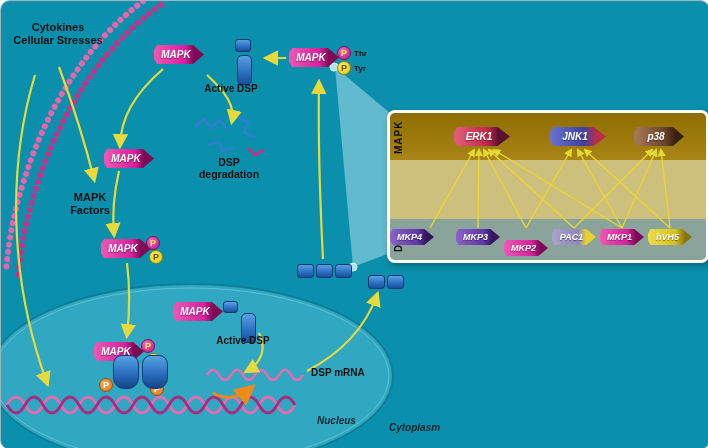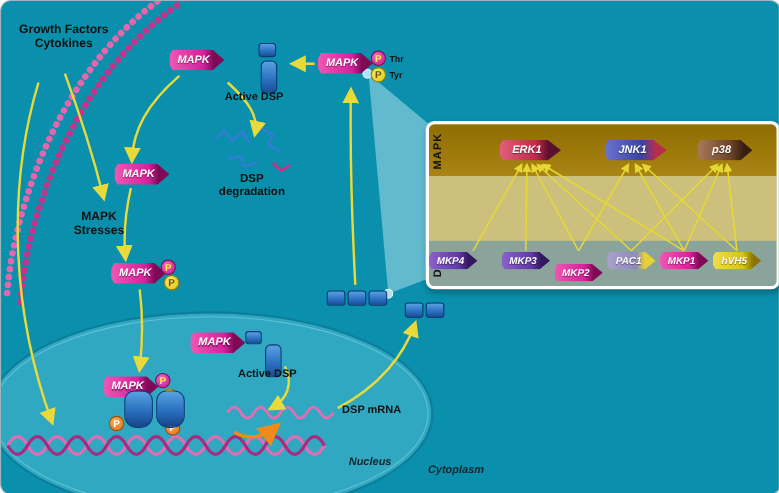--- a/index.html
+++ b/index.html
@@ -72,22 +72,22 @@
     <path d="M 306 370 C 344 350, 366 322, 376 294" fill="none" stroke="#e8da3a" stroke-width="2.2" marker-end="url(#my)"></path>
     <path d="M 258 332 C 266 348, 260 362, 246 370" fill="none" stroke="#e8da3a" stroke-width="2.2" marker-end="url(#my)"></path>
     <path d="M 212 392 C 224 399, 238 397, 250 387" fill="none" stroke="#f28a1a" stroke-width="3" marker-end="url(#mo)"></path>
 
     <polygon points="334,66 389,112 389,252 352,266" fill="#cdeef6" opacity="0.45"></polygon>
     <circle cx="333" cy="66" r="4" fill="#aee4f2" stroke="#e8fafe" stroke-width="1"></circle>
     <circle cx="352" cy="266" r="4" fill="#aee4f2" stroke="#e8fafe" stroke-width="1"></circle>
   </svg>
 
   <div class="lab" style="left:0;top:20px;width:114px;font-size:11px;line-height:12.5px;text-align:center;">
-    <div>Growth Factors</div>
     <div>Cytokines</div>
+    <div>Cellular Stresses</div>
   </div>
 
   <div class="tag mapk" style="left:153px;top:44px;">MAPK</div>
   <div class="tag mapk" style="left:288px;top:47px;">MAPK</div>
   <div class="tag mapk" style="left:103px;top:148px;">MAPK</div>
   <div class="tag mapk" style="left:100px;top:238px;">MAPK</div>
   <div class="tag mapk" style="left:172px;top:301px;">MAPK</div>
   <div class="tag mapk" style="left:93px;top:341px;">MAPK</div>
 
   <div class="p-badge p-m" style="left:336px;top:45px;">P</div>
@@ -116,21 +116,21 @@
   <div class="blob" style="left:112px;top:354px;width:26px;height:34px;"></div>
   <div class="blob" style="left:141px;top:354px;width:26px;height:34px;"></div>
 
   <div class="lab" style="left:190px;top:82px;width:80px;font-size:10px;text-align:center;">Active DSP</div>
   <div class="lab" style="left:180px;top:155px;width:96px;font-size:10.5px;line-height:12px;text-align:center;">
     <div>DSP</div>
     <div>degradation</div>
   </div>
   <div class="lab" style="left:56px;top:190px;width:66px;font-size:11px;line-height:12.5px;text-align:center;">
     <div>MAPK</div>
-    <div>Stresses</div>
+    <div>Factors</div>
   </div>
   <div class="lab" style="left:202px;top:334px;width:80px;font-size:10px;text-align:center;">Active DSP</div>
   <div class="lab" style="left:310px;top:366px;width:72px;font-size:10px;font-weight:600;">DSP mRNA</div>
   <div class="italic-lab" style="left:316px;top:414px;">Nucleus</div>
   <div class="italic-lab" style="left:388px;top:421px;">Cytoplasm</div>
 
   <div class="panel">
     <div class="band" style="top:0;height:47px;background:linear-gradient(180deg,#8f6d00,#a98416);"></div>
     <div class="band" style="top:47px;height:59px;background:#cdc07c;"></div>
     <div class="band" style="top:106px;height:41px;background:#8aa49c;"></div>

